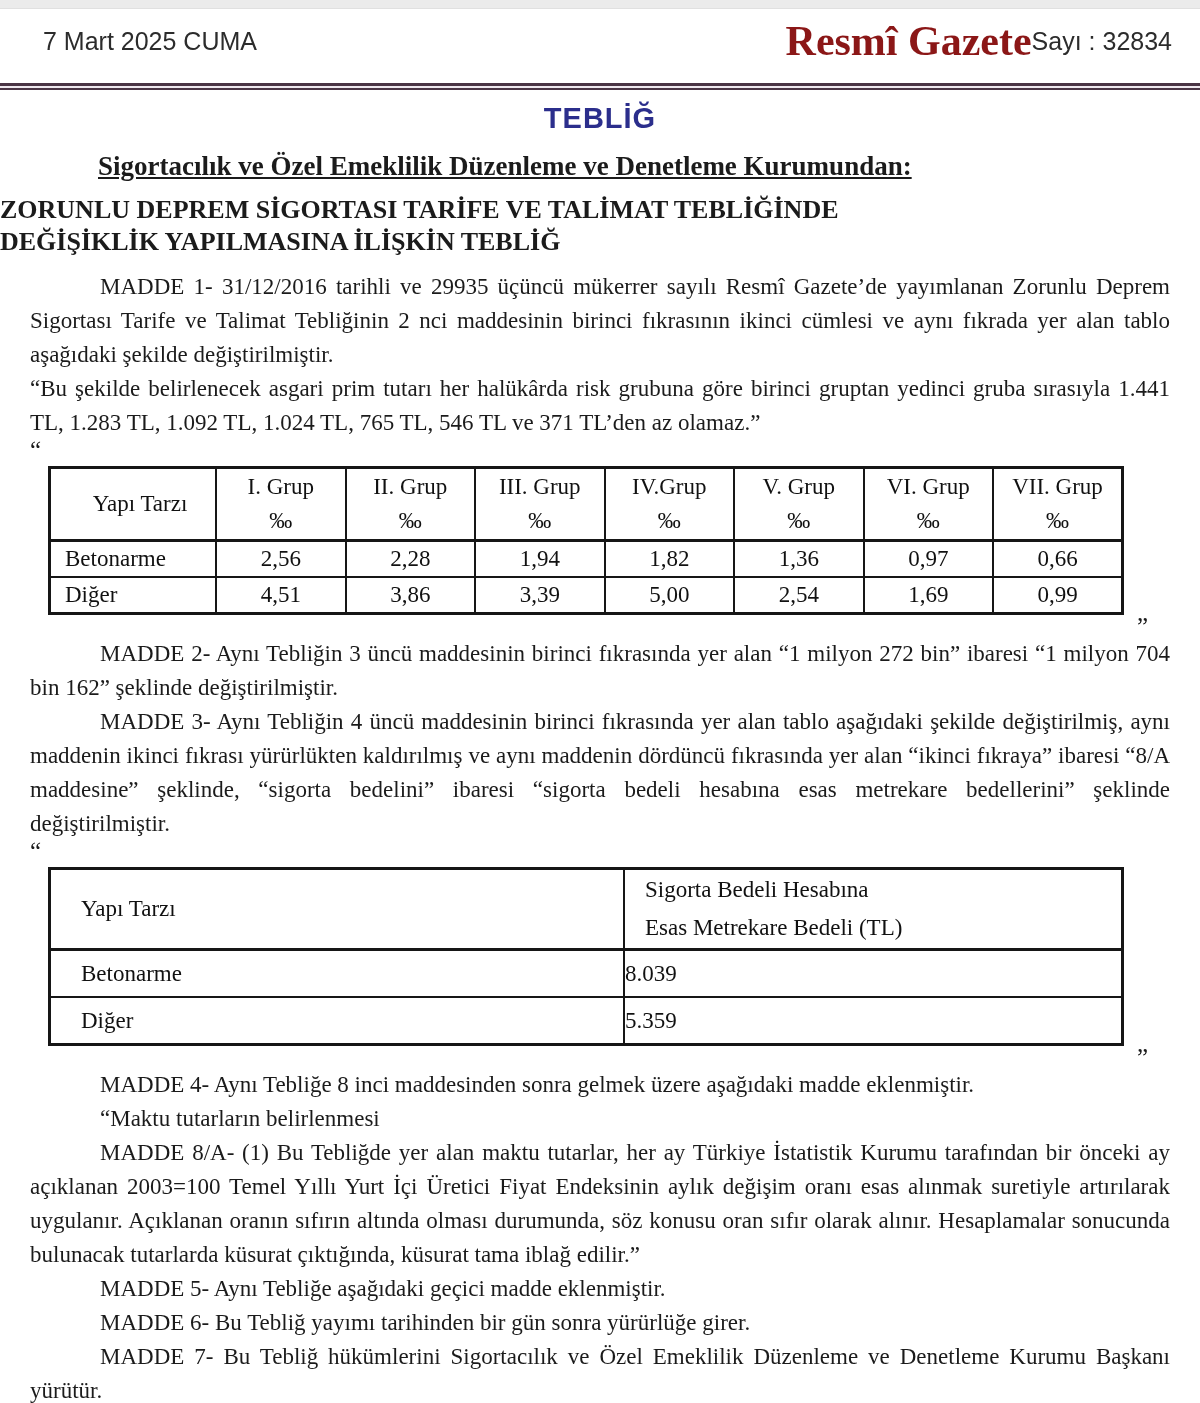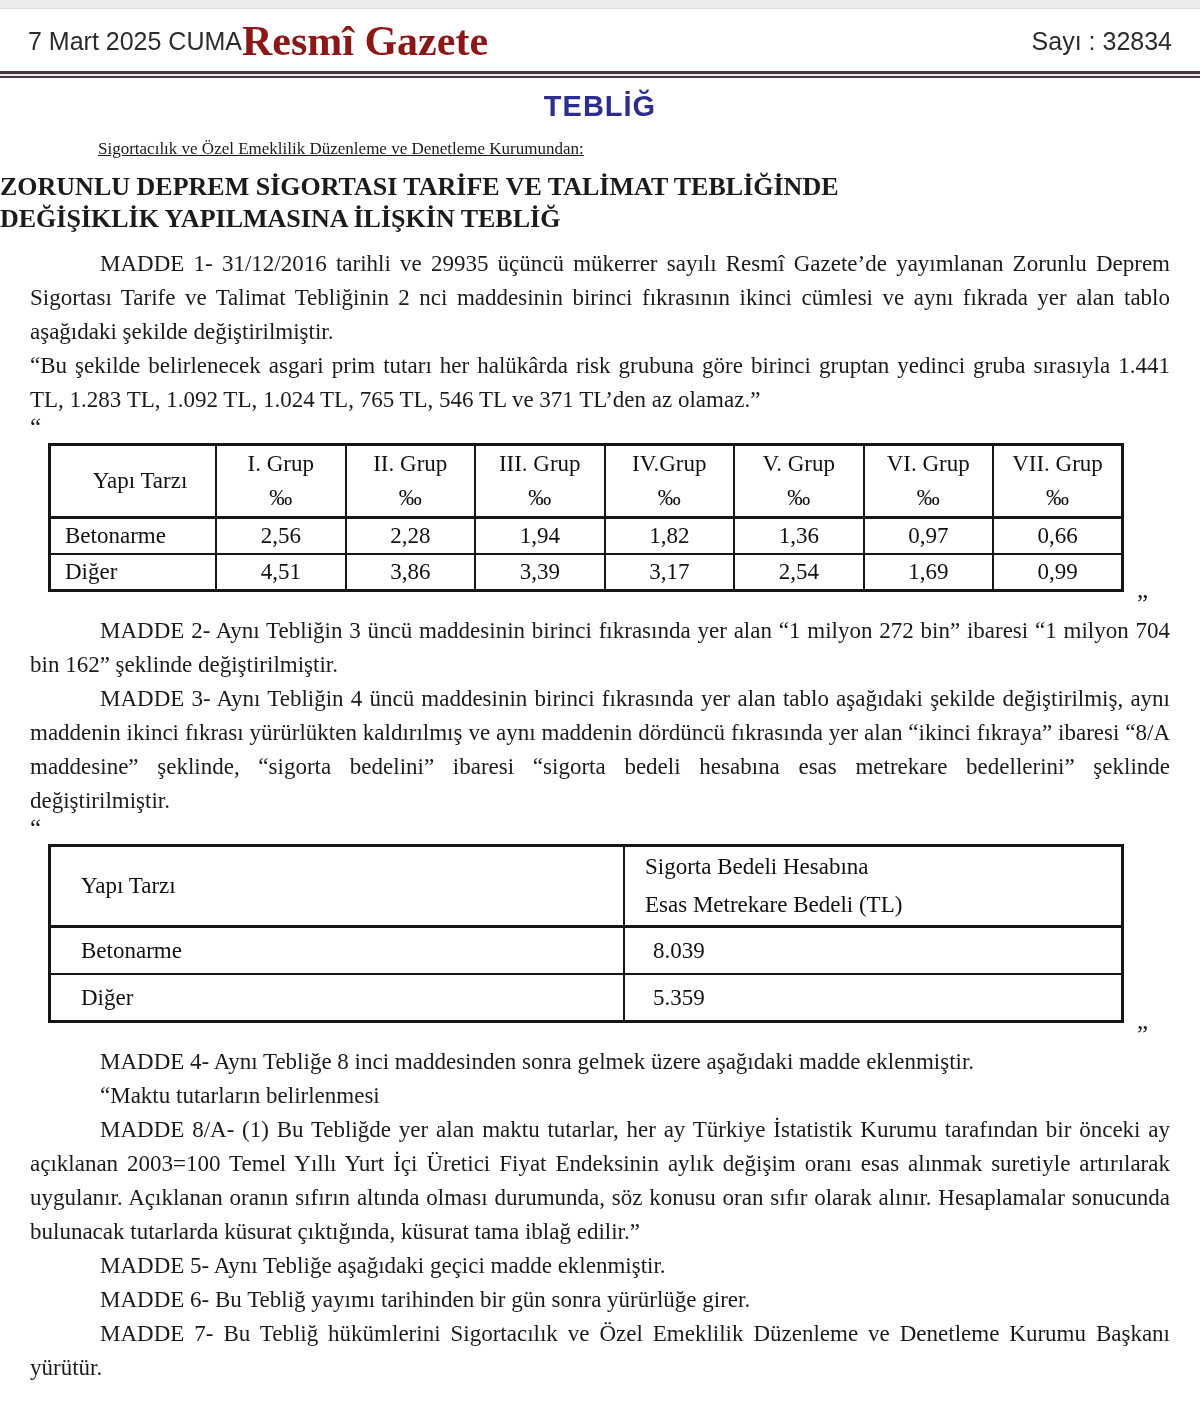--- a/index.html
+++ b/index.html
@@ -2,42 +2,42 @@
 <html lang="tr"><head>
 <meta charset="utf-8">
 <style>
   html,body{margin:0;padding:0;}
   body{
     width:1200px;height:1403px;overflow:hidden;background:#ffffff;
     font-family:"Liberation Serif","DejaVu Serif",serif;color:#1b1b1b;
   }
   .top-strip{height:8px;background:#ebebeb;border-bottom:1px solid #e0e0e0;}
   .masthead{
-    display:flex;align-items:center;padding:10px 28px 8px 28px;
+    display:flex;align-items:center;padding:10px 28px 20px 28px;margin-left:15px;
   }
   .masthead .date, .masthead .issue{
     font-family:"Liberation Sans","DejaVu Sans",sans-serif;
     font-size:25px;color:#2c2c2c;white-space:nowrap;
   }
   .masthead .gazette{
-    flex:1;text-align:left;font-weight:bold;font-size:42px;color:#8b1717;
+    flex:1;text-align:right;font-weight:bold;font-size:42px;color:#8b1717;
     font-family:"Liberation Serif","DejaVu Serif",serif;
     margin:0;line-height:44px;
   }
   .rule{
     height:7px;
     background:linear-gradient(to bottom,#4a3545 0 3px,#efe9ef 3px 5px,#4a3545 5px 7px);
   }
   .section-label{
     margin-top:12px;text-align:center;
     font-family:"Liberation Sans","DejaVu Sans",sans-serif;
     font-weight:bold;font-size:29px;color:#2b2e8c;letter-spacing:1px;
   }
   .authority{
-    margin:16px 28px 0 98px;font-size:17px;font-weight:normal;
+    margin:16px 28px 0 98px;font-size:27px;font-weight:bold;
     text-decoration:underline;
   }
   .doc-title{
     margin-top:12px;text-align:left;font-weight:bold;font-size:26px;line-height:32px;
   }
   .body{
     padding:12px 30px 0 30px;font-size:23px;line-height:34px;text-align:justify;
   }
   .para{margin:0;text-indent:70px;}
   .para.noindent{text-indent:0;}
@@ -52,21 +52,21 @@
   
   .t1 .c-yapi{width:150px;text-align:left;padding-left:14px;vertical-align:middle;}
   .t1 tr.head th{height:70px;vertical-align:middle;text-align:center;}
   .t1 tr.head .grp{display:flex;flex-direction:column;justify-content:space-evenly;height:70px;}
   .t1 td{height:34px;text-align:center;vertical-align:middle;}
   .t1 td.c-yapi{text-align:left;}
   
   .t2 .c-label{width:542px;text-align:left;padding-left:30px;vertical-align:middle;}
   .t2 tr.head th{height:78px;vertical-align:middle;text-align:left;}
   .t2 .hdr2{padding-left:20px;line-height:38px;}
-  .t2 td{height:45px;vertical-align:middle;text-align:left;padding-left:28px;}
+  .t2 td{height:45px;vertical-align:middle;text-align:left;}
   .t2 td.c-label{padding-left:30px;}
   b.mlabel{font-weight:normal;}
 </style>
 </head>
 <body>
 
 <div>
 
   <div class="top-strip"></div>
 
@@ -150,21 +150,21 @@
         <td>1,82</td>
         <td>1,36</td>
         <td>0,97</td>
         <td>0,66</td>
       </tr>
       <tr>
         <td class="c-yapi">Diğer</td>
         <td>4,51</td>
         <td>3,86</td>
         <td>3,39</td>
-        <td>3,17</td>
+        <td>5,00</td>
         <td>2,54</td>
         <td>1,69</td>
         <td>0,99</td>
       </tr>
     </tbody>
       </table>
 
     <div class="qmark-right">”</div>
 
     <p class="para"><b class="mlabel">MADDE 2-</b><span> Aynı Tebliğin 3 üncü maddesinin birinci fıkrasında yer alan “1 milyon 272 bin” ibaresi “1 milyon 704 bin 162” şeklinde değiştirilmiştir.</span></p>

